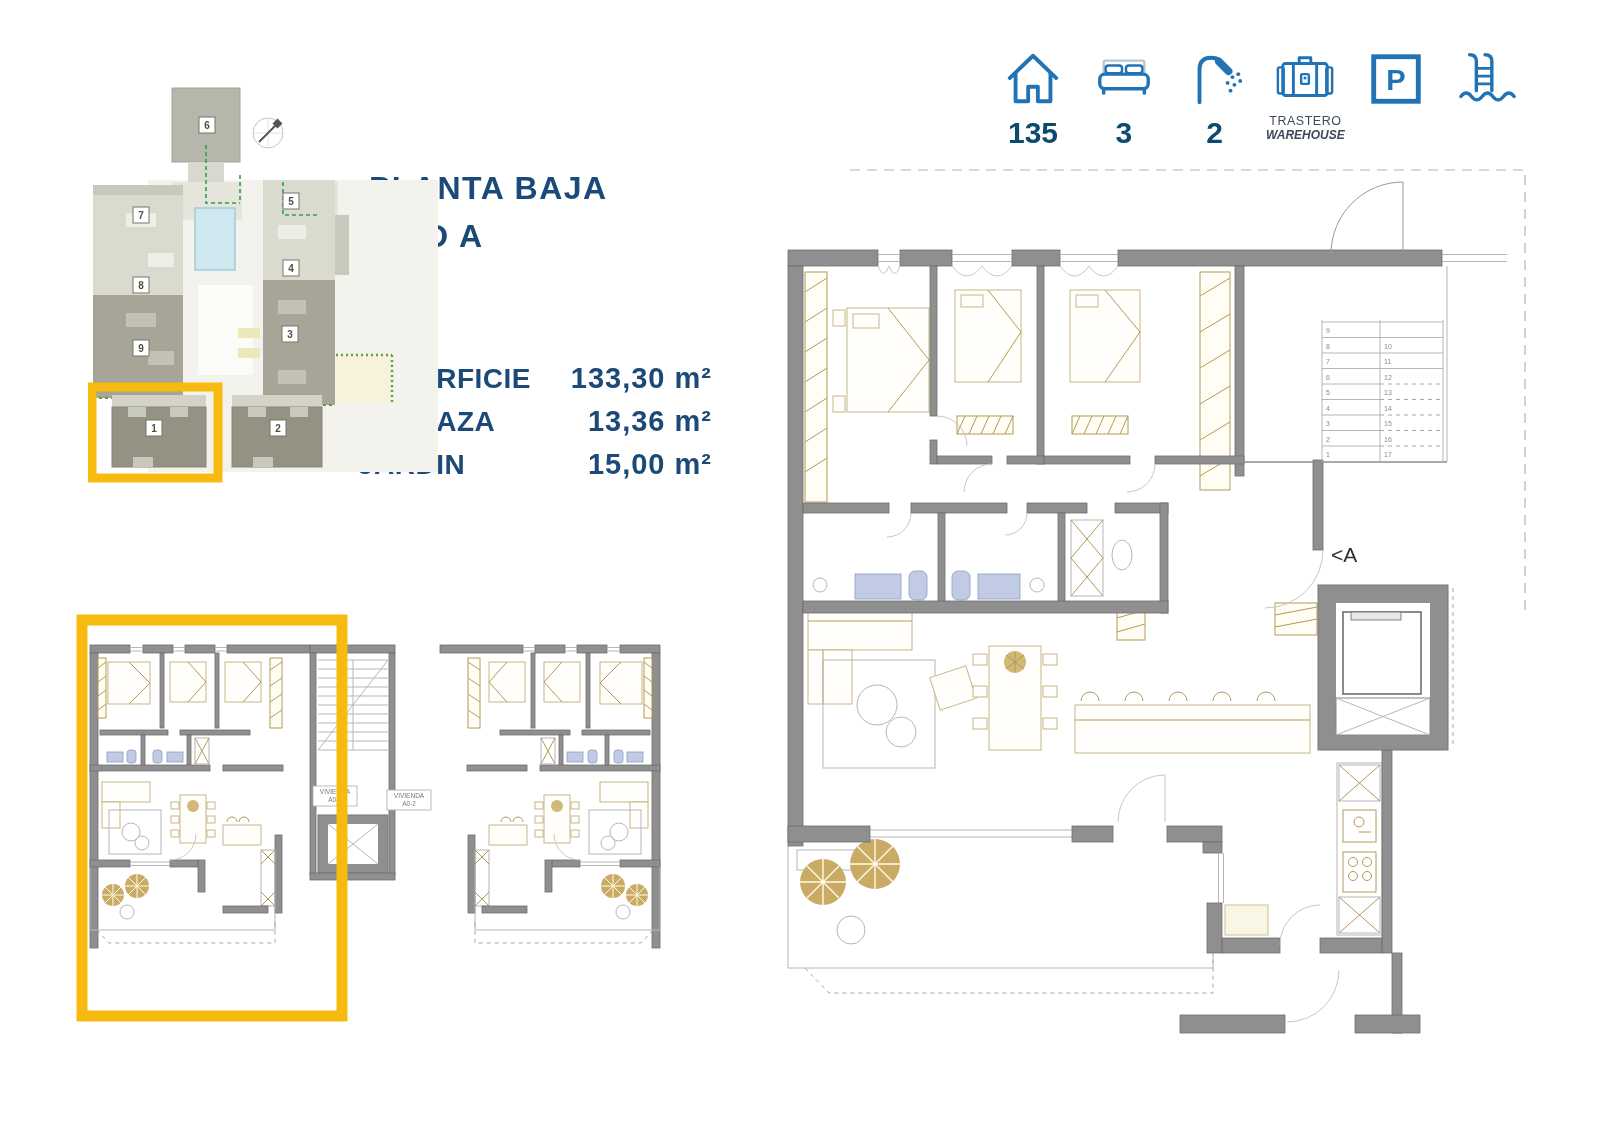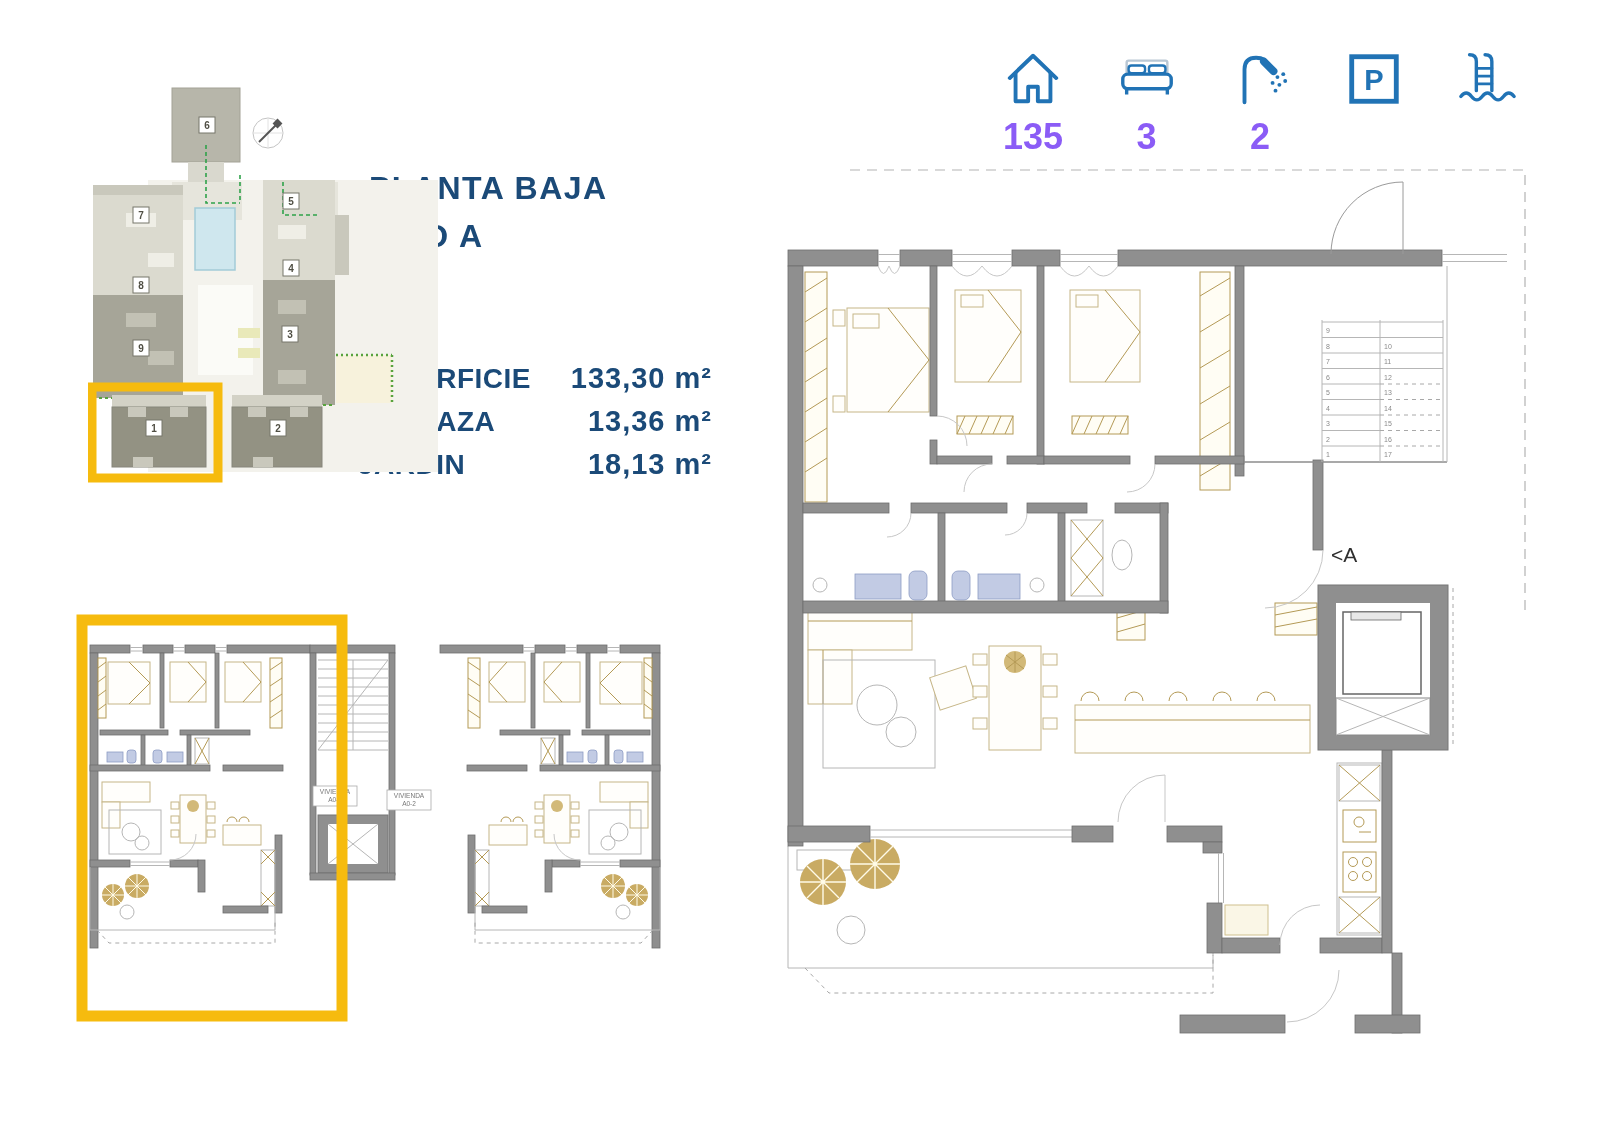--- a/index.html
+++ b/index.html
@@ -11,21 +11,21 @@
   .title-line+.title-line{margin-top:16px;}
   .specs{width:354px;}
   .spec-row{display:flex;justify-content:space-between;align-items:baseline;
             font-weight:bold;color:#1b4a78;margin-bottom:10px;}
   .spec-label{font-size:28px;letter-spacing:0.5px;}
   .spec-value{font-size:29px;letter-spacing:1px;margin-left:8px;}
   
   .amenities{display:flex;justify-content:space-between;width:540px;}
   .amenity{display:flex;flex-direction:column;align-items:center;width:86px;}
   .amenity svg{display:block;}
-  .amenity-value{margin-top:6px;font-size:36px;font-weight:bold;color:#8b5cf6;}
+  .amenity-value{margin-top:6px;font-size:30px;font-weight:bold;color:#0c4a6e;}
   .storage-cap{margin-top:4px;text-align:center;color:#3d4a5c;}
   .storage-cap .l1{font-size:12.5px;letter-spacing:0.5px;}
   .storage-cap .l2{font-size:12px;font-style:italic;font-weight:bold;}
   
   .w{fill:#8f8f8f;stroke:#6e6e6e;stroke-width:0.8;}
   .tl{stroke:#b6b6b6;stroke-width:1;fill:none;}
   .tl2{stroke:#8d8d8d;stroke-width:1.5;fill:none;}
   .furn{stroke:#c6b687;stroke-width:1;fill:#fffefb;}
   .tan{stroke:#b49a56;stroke-width:1;fill:none;}
   .fix{fill:#c2cbe4;stroke:#8d9cc4;stroke-width:0.8;}
@@ -52,21 +52,21 @@
     <div class="spec-row">
       <span class="spec-label">SUPERFICIE</span>
       <span class="spec-value">133,30 m²</span>
     </div>
     <div class="spec-row">
       <span class="spec-label">TERRAZA</span>
       <span class="spec-value">13,36 m²</span>
     </div>
     <div class="spec-row">
       <span class="spec-label">JARDIN</span>
-      <span class="spec-value">18,13 m²</span>
+      <span class="spec-value">15,00 m²</span>
     </div>
   </div>
 
   <div class="abs amenities" style="left:990px;top:48px;">
     <div class="amenity">
       <svg width="62" height="62" viewBox="0 0 64 64">
         <g fill="none" stroke="#2173b5" stroke-width="4" stroke-linejoin="round" stroke-linecap="round">
           <path d="M8,31 L32,8 L56,31"></path>
           <path d="M14,26 V55 H27 V40 H37 V55 H50 V26"></path>
         </g>
@@ -94,20 +94,37 @@
             <circle cx="50" cy="30" r="2"></circle>
               <circle cx="56" cy="27" r="2"></circle>
             <circle cx="45" cy="36" r="2"></circle>
               <circle cx="52" cy="38" r="2"></circle>
             <circle cx="58" cy="34" r="2"></circle>
               <circle cx="48" cy="44" r="2"></circle>
           </g>
         </g>
       </svg>
       <div class="amenity-value">2</div>
+    </div>
+    <div class="amenity">
+      <svg width="66" height="62" viewBox="0 0 64 64">
+        <g fill="none" stroke="#2173b5" stroke-linejoin="round">
+          <rect x="4" y="20" width="6" height="27" rx="2" stroke-width="2.5"></rect>
+          <rect x="54" y="20" width="6" height="27" rx="2" stroke-width="2.5"></rect>
+          <rect x="9" y="16" width="46" height="33" rx="3" stroke-width="3"></rect>
+          <path d="M20,16 V49 M44,16 V49" stroke-width="3"></path>
+          <path d="M26,16 V10 H38 V16" stroke-width="3"></path>
+          <rect x="28" y="27" width="8" height="10" rx="1.5" stroke-width="2.5"></rect>
+          <circle cx="32" cy="31" r="1.6" fill="#2173b5" stroke="none"></circle>
+        </g>
+      </svg>
+      <div class="storage-cap">
+        <div class="l1">TRASTERO</div>
+        <div class="l2">WAREHOUSE</div>
+      </div>
     </div>
     <div class="amenity">
       <svg width="62" height="62" viewBox="0 0 64 64">
         <rect x="9" y="9" width="46" height="46" fill="none" stroke="#2173b5" stroke-width="5"></rect>
         <text x="32" y="43" text-anchor="middle" font-size="30" font-weight="bold" fill="#2173b5">P</text>
       </svg>
     </div>
     <div class="amenity">
       <svg width="62" height="62" viewBox="0 0 64 64">
         <g fill="none" stroke="#2173b5" stroke-linecap="round">

